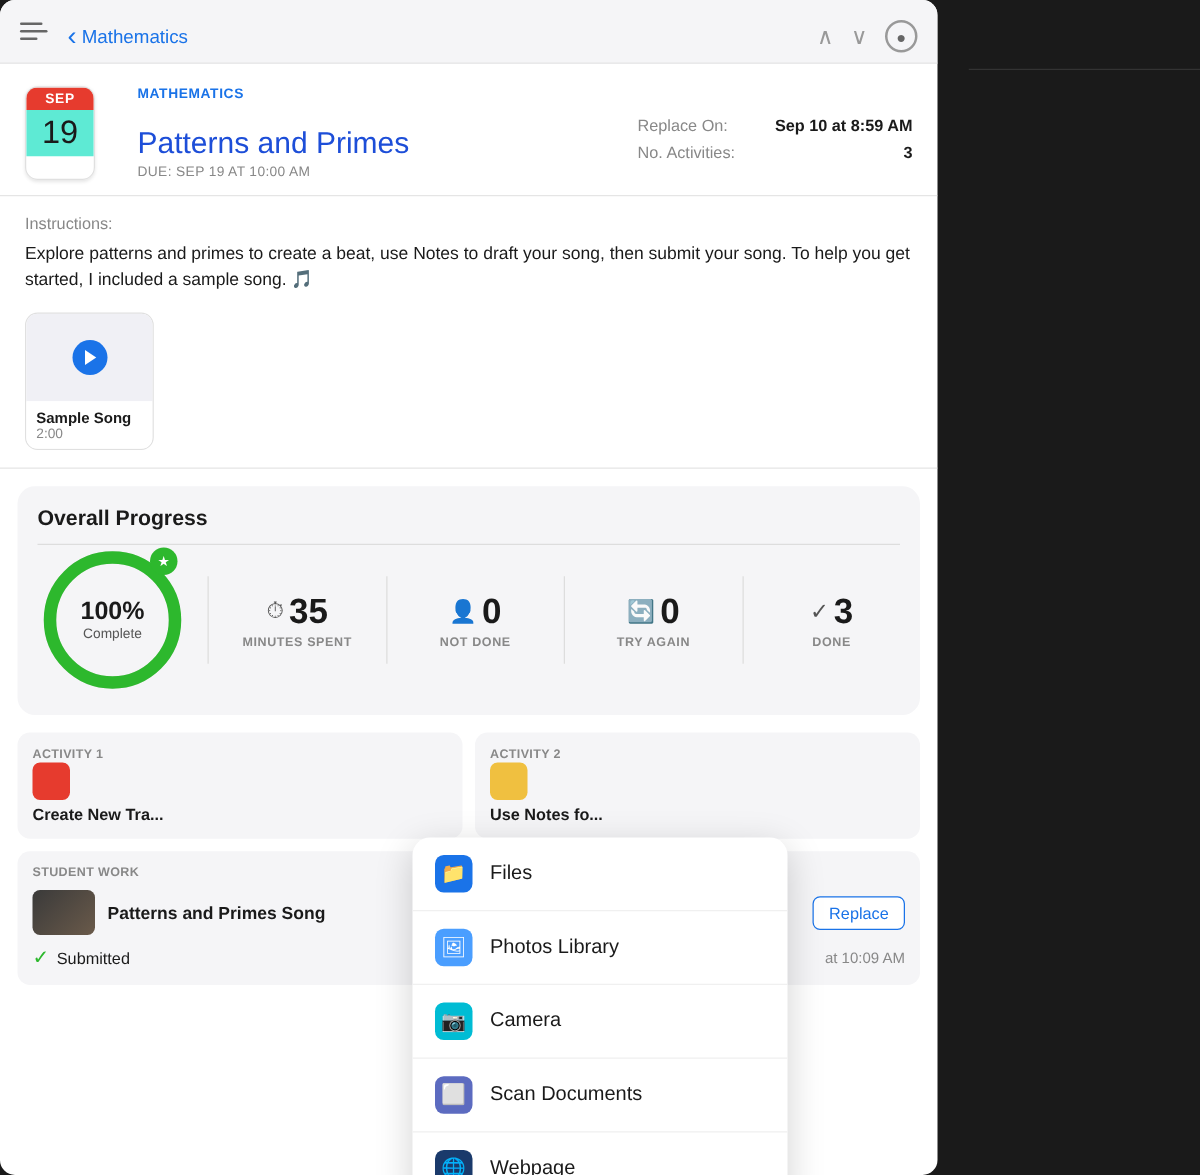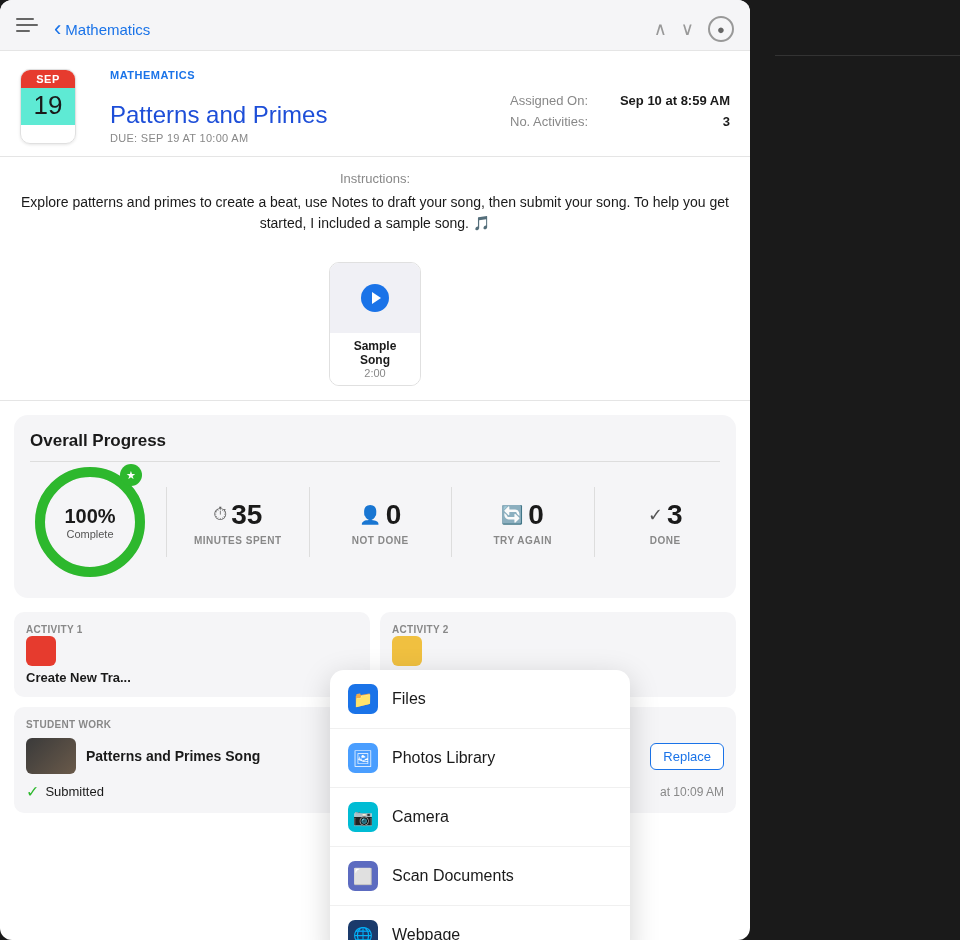--- a/index.html
+++ b/index.html
@@ -149,41 +149,40 @@
       justify-content: space-between;
       font-size: 13px;
     }
     .meta-label { color: #888; }
     .meta-value { font-weight: 600; color: #1a1a1a; }
 
     
     .instructions-section {
       padding: 14px 20px;
       border-bottom: 1px solid #e5e5e5;
-      text-align: center;
     }
     .instructions-label {
       font-size: 13px;
       color: #888;
       margin-bottom: 6px;
     }
     .instructions-text {
       font-size: 14px;
       color: #1a1a1a;
       line-height: 1.5;
     }
     
     .song-card {
       display: inline-flex;
       flex-direction: column;
-      width: 92px;
+      width: 103px;
       border: 1px solid #e0e0e0;
       border-radius: 10px;
       overflow: hidden;
-      margin-top: 28px;
+      margin-top: 16px;
       cursor: pointer;
     }
     .song-card-preview {
       background: #f0f0f5;
       height: 70px;
       display: flex;
       align-items: center;
       justify-content: center;
     }
     .play-btn {
@@ -483,21 +482,21 @@
       <div class="date-badge-top">SEP</div>
       <div class="date-badge-num">19</div>
     </div>
     <div class="assignment-info">
       <div class="assignment-subject">MATHEMATICS</div>
       <div class="assignment-title">Patterns and Primes</div>
       <div class="assignment-due">DUE: SEP 19 AT 10:00 AM</div>
     </div>
     <div class="assignment-meta">
       <div class="meta-row">
-        <span class="meta-label">Assigned On:</span>
+        <span class="meta-label">Replace On:</span>
         <span class="meta-value">Sep 10 at 8:59 AM</span>
       </div>
       <div class="meta-row">
         <span class="meta-label">No. Activities:</span>
         <span class="meta-value">3</span>
       </div>
     </div>
   </div>
 
   <div class="instructions-section">

